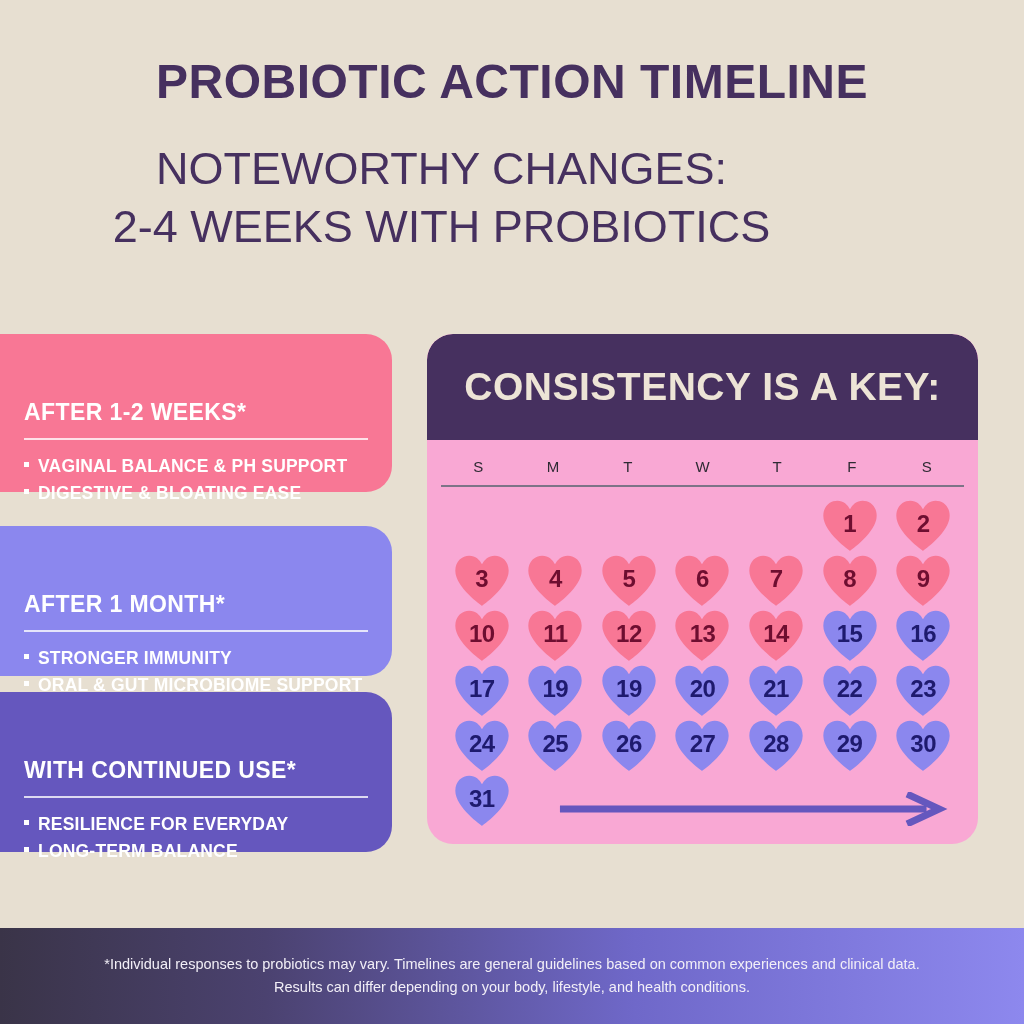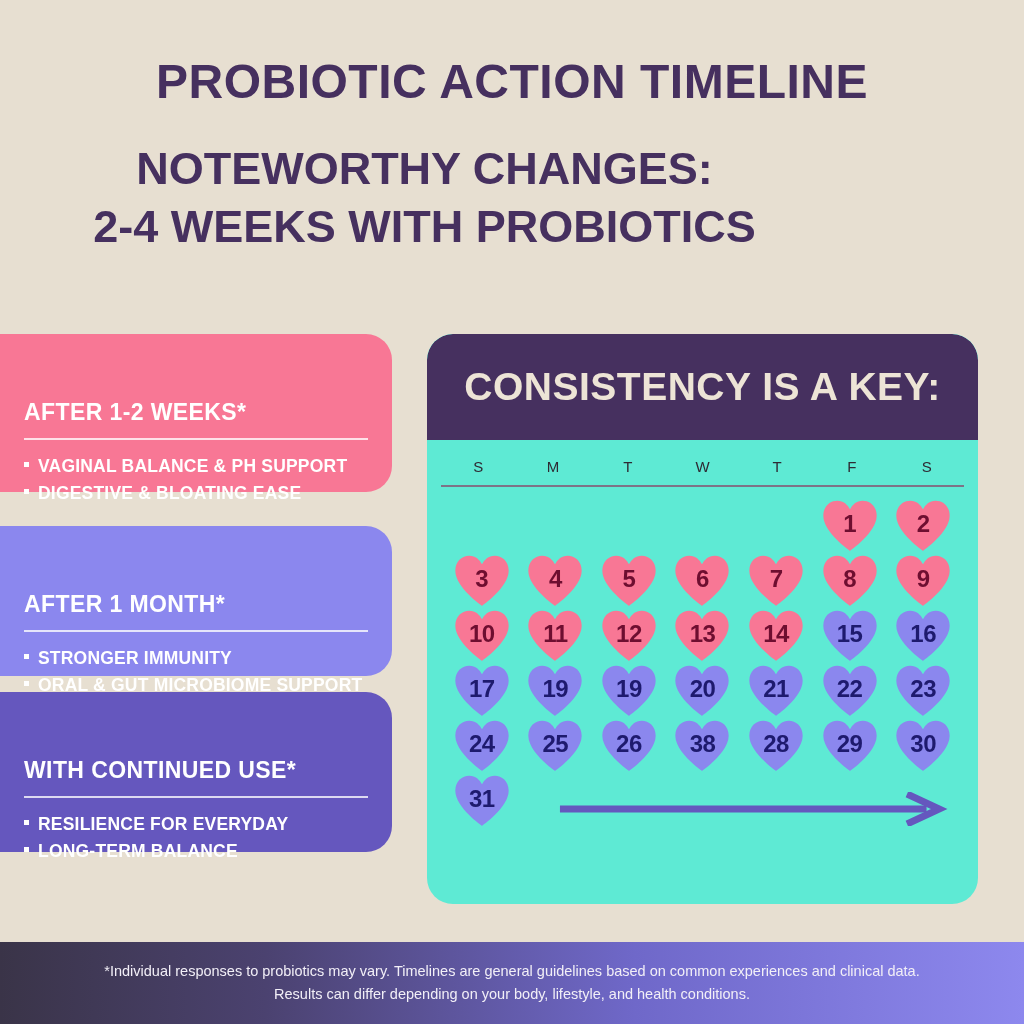--- a/index.html
+++ b/index.html
@@ -13,22 +13,23 @@
 
   
   .title-main{
     position:absolute;top:58px;left:0;width:1024px;text-align:center;
     font-size:48px;font-weight:bold;letter-spacing:.5px;
     color:#46305F;line-height:1.0;
     font-family:"Liberation Sans", sans-serif;
   }
   .subtitle{
     position:absolute;top:140px;left:0;width:849px;text-align:center;
-    font-size:45px;font-weight:bold;color:#46305F;line-height:1.28;
+    font-size:45px;font-weight:normal;color:#46305F;line-height:1.28;
     font-family:"Liberation Sans", sans-serif;
+    padding-left:17px;
   }
   .subtitle div{white-space:nowrap;}
 
   
   .card{
     position:absolute;left:-24px;width:416px;
     border-radius:0 26px 26px 0;
     box-sizing:border-box;padding:22px 0 20px 48px;
     color:#FFFFFF;
   }
@@ -50,22 +51,22 @@
     content:"";position:absolute;left:0;top:9px;
     width:5px;height:5px;background:#FFFFFF;
   }
 
   #card-1{top:334px;height:158px;}
   #card-2{top:526px;height:150px;}
   #card-3{top:692px;height:160px;}
 
   
   .panel{
-    position:absolute;left:427px;top:334px;width:551px;height:570px;
-    background:#5eead4;border-radius:26px;overflow:hidden;
+    position:absolute;left:427px;top:334px;width:551px;height:510px;
+    background:#f9a8d4;border-radius:26px;overflow:hidden;
   }
   .panel-head{
     height:106px;background:#46305F;
     display:flex;align-items:center;justify-content:center;
     border-radius:26px 26px 0 0;
   }
   .panel-head-text{
     color:#EDE4D6;font-size:39px;font-weight:bold;letter-spacing:.5px;
   }
   .weekdays{
@@ -98,21 +99,21 @@
     position:absolute;left:18px;right:18px;top:447px;height:56px;
     display:flex;align-items:center;
   }
   .arrow-wrap{
     position:absolute;left:113px;right:12px;top:50%;transform:translateY(-50%);
     height:34px;
   }
 
   
   .footer{
-    position:absolute;left:0;bottom:0;width:1024px;height:82px;
+    position:absolute;left:0;bottom:0;width:1024px;height:96px;
     background:linear-gradient(90deg,#3A3448 0%,#4B4270 26%,#6F68C9 62%,#8D88EE 100%);
     display:flex;align-items:center;justify-content:center;
   }
   .footer p{
     margin:0;text-align:center;color:#F2EFF7;
     font-size:14.5px;line-height:1.62;max-width:960px;
     font-family:"Liberation Sans", sans-serif;
   }
   .footer p span{display:block;}
 </style>
@@ -383,21 +384,21 @@
               <path d="M50 90 C50 90 4 58 4 29 C4 12 16 3 28 3 C39 3 46 10 50 18 C54 10 61 3 72 3 C84 3 96 12 96 29 C96 58 50 90 50 90 Z" fill="#8B87EE"></path>
             </svg>
             <span class="num">26</span>
           </div>
         </div>
         <div class="cell">
           <div class="heart purple">
             <svg viewBox="0 0 100 92" preserveAspectRatio="none">
               <path d="M50 90 C50 90 4 58 4 29 C4 12 16 3 28 3 C39 3 46 10 50 18 C54 10 61 3 72 3 C84 3 96 12 96 29 C96 58 50 90 50 90 Z" fill="#8B87EE"></path>
             </svg>
-            <span class="num">38</span>
+            <span class="num">27</span>
           </div>
         </div>
         <div class="cell">
           <div class="heart purple">
             <svg viewBox="0 0 100 92" preserveAspectRatio="none">
               <path d="M50 90 C50 90 4 58 4 29 C4 12 16 3 28 3 C39 3 46 10 50 18 C54 10 61 3 72 3 C84 3 96 12 96 29 C96 58 50 90 50 90 Z" fill="#8B87EE"></path>
             </svg>
             <span class="num">28</span>
           </div>
         </div>

